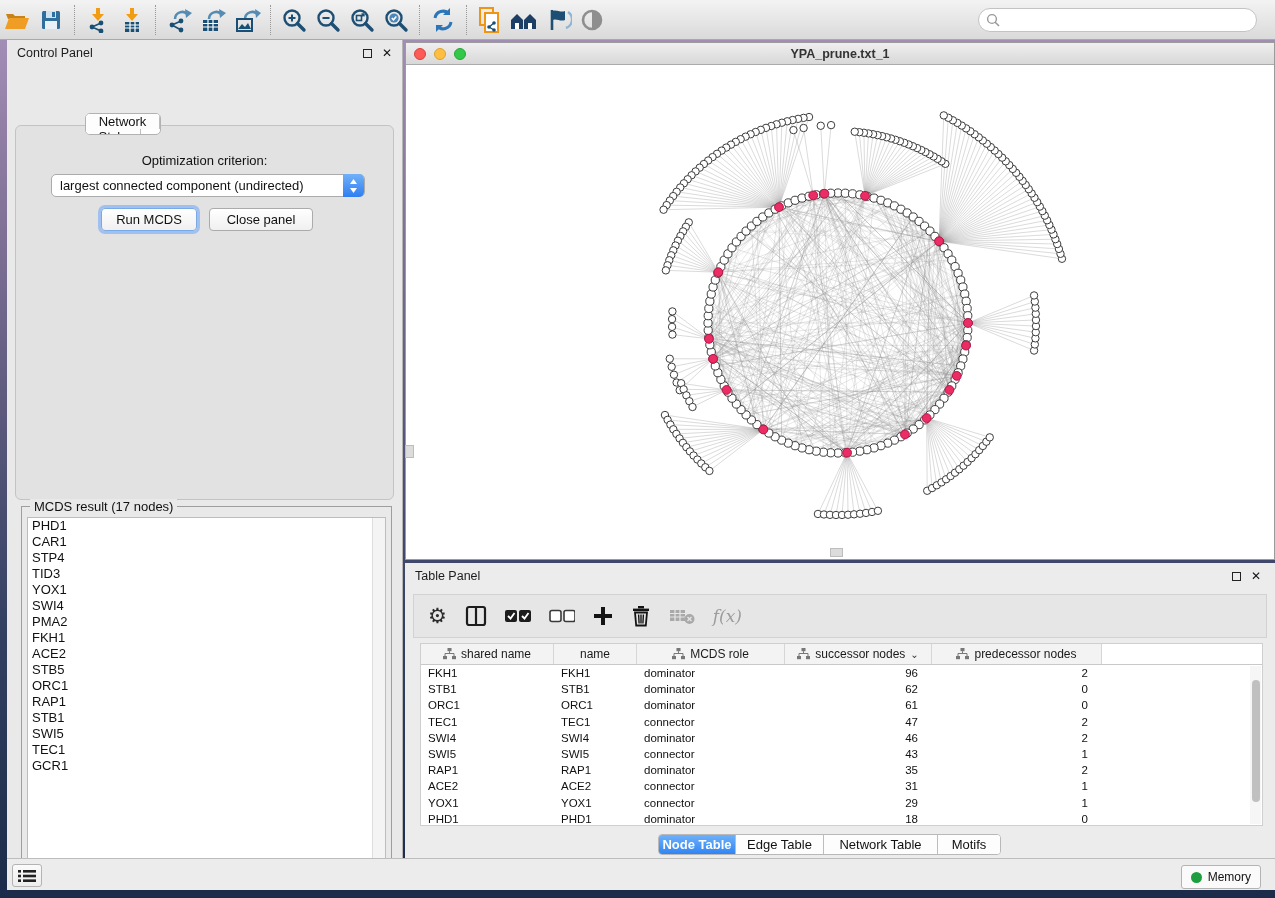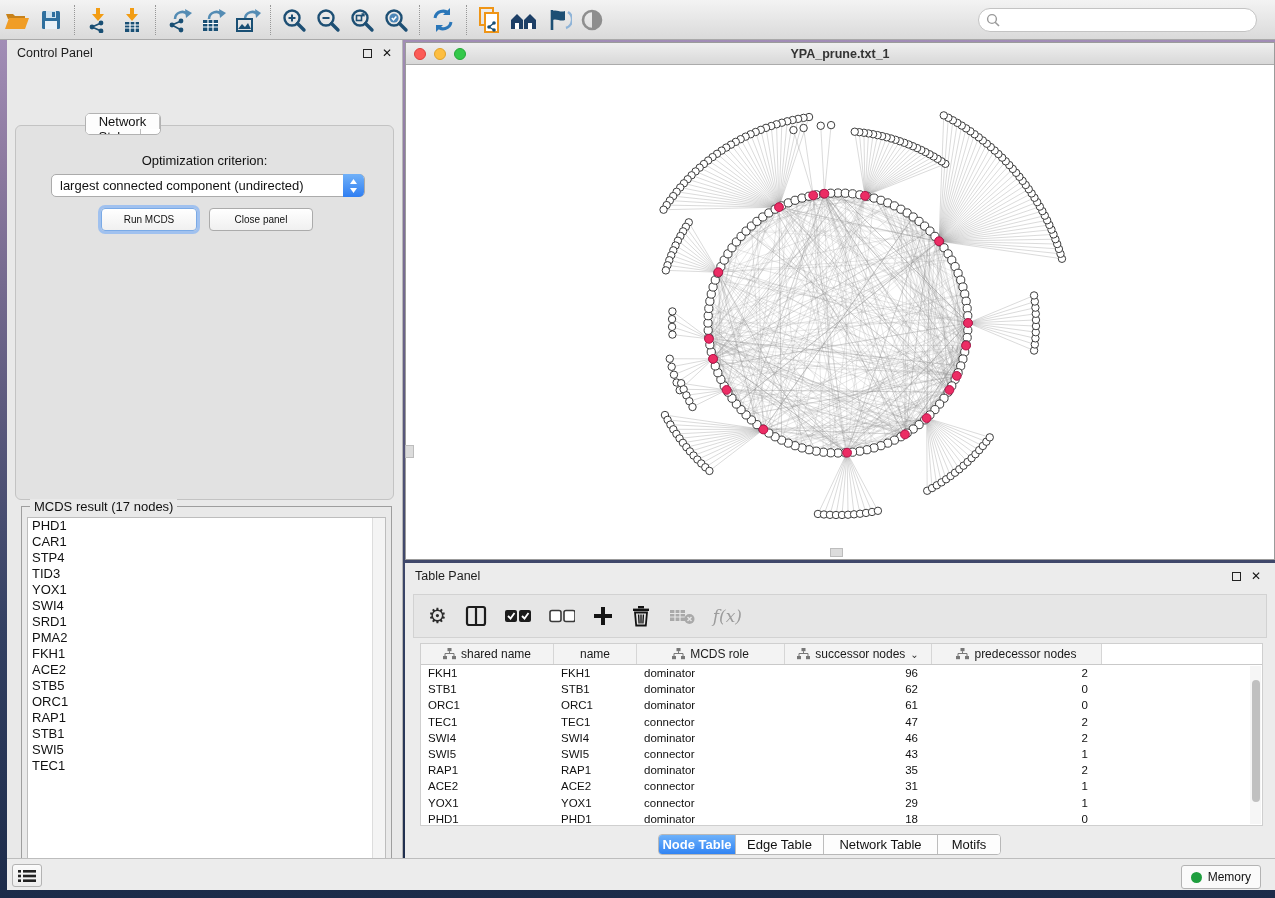--- a/index.html
+++ b/index.html
@@ -32,21 +32,21 @@
     background:#fdfdfd; border-right:1px solid #bdbdbd; }
   .seg:last-child { border-right:none; }
   .seg.active { background:linear-gradient(#6db1fa,#3184f4); color:#fff;font-weight:bold; }
   #opt-label { position:absolute; left:0; right:0; top:113px; text-align:center; font-size:13px; color:#111; }
   #criterion-select { position:absolute; left:44px; top:134px; width:314px; height:23px;
     background:#fff; border:1px solid #ababab; border-radius:5px; display:flex; align-items:center;
     font-size:13px; color:#111; padding-left:8px; }
   #criterion-cap { position:absolute; right:0; top:-1px; width:21px; height:23px; border-radius:0 5px 5px 0;
     background:linear-gradient(#71b1f8,#2f7ef2); display:flex; align-items:center; justify-content:center; }
   .cp-btn { position:absolute; top:168px; height:23px; background:linear-gradient(#ffffff,#f0f0f0);
-    border:1px solid #ababab; border-radius:4px; font-size:10px; color:#111;
+    border:1px solid #ababab; border-radius:4px; font-size:13px; color:#111;
     display:flex; align-items:center; justify-content:center; }
   #run-btn { left:94px; width:96px; border-color:#7aaae6; box-shadow:0 0 0 3px rgba(105,165,250,.55); }
   #closepanel-btn { left:202px; width:104px; }
   #mcds-fieldset { position:absolute; left:14px; top:466px; width:371px; height:372px;
     border:1px solid #9e9e9e; }
   #mcds-legend { position:absolute; left:8px; top:-8px; background:#e9e9e9; padding:0 4px; font-size:13px; color:#111; }
   #mcds-list { position:absolute; left:5px; right:5px; top:10px; bottom:6px; background:#fff;
     border:1px solid #bdbdbd; overflow:hidden; }
   .mcds-item { font-size:13px; color:#111; line-height:16px; padding-left:4px; }
   #mcds-scroll { position:absolute; right:0; top:0; bottom:0; width:13px; background:#f4f4f4; border-left:1px solid #ddd; }
@@ -269,30 +269,30 @@
   <div id="mcds-fieldset">
     <span id="mcds-legend">MCDS result (17 nodes)</span>
     <div id="mcds-list">
       <div id="mcds-scroll"></div>
     <div class="mcds-item">PHD1</div>
         <div class="mcds-item">CAR1</div>
         <div class="mcds-item">STP4</div>
         <div class="mcds-item">TID3</div>
         <div class="mcds-item">YOX1</div>
         <div class="mcds-item">SWI4</div>
-        <div class="mcds-item">SRD1</div>
         <div class="mcds-item">PMA2</div>
         <div class="mcds-item">FKH1</div>
         <div class="mcds-item">ACE2</div>
         <div class="mcds-item">STB5</div>
         <div class="mcds-item">ORC1</div>
         <div class="mcds-item">RAP1</div>
         <div class="mcds-item">STB1</div>
         <div class="mcds-item">SWI5</div>
         <div class="mcds-item">TEC1</div>
+        <div class="mcds-item">GCR1</div>
       </div>
   </div>
 </div>
 
 <div id="network-window" class="abs">
   <div id="net-titlebar">
     <span class="tl" style="background:#fc5b57;border:1px solid #dd3f3b"></span>
     <span class="tl" style="background:#fdbe41;border:1px solid #dfa22a"></span>
     <span class="tl" style="background:#34c84a;border:1px solid #25a738"></span>
     <span id="net-title">YPA_prune.txt_1</span>

